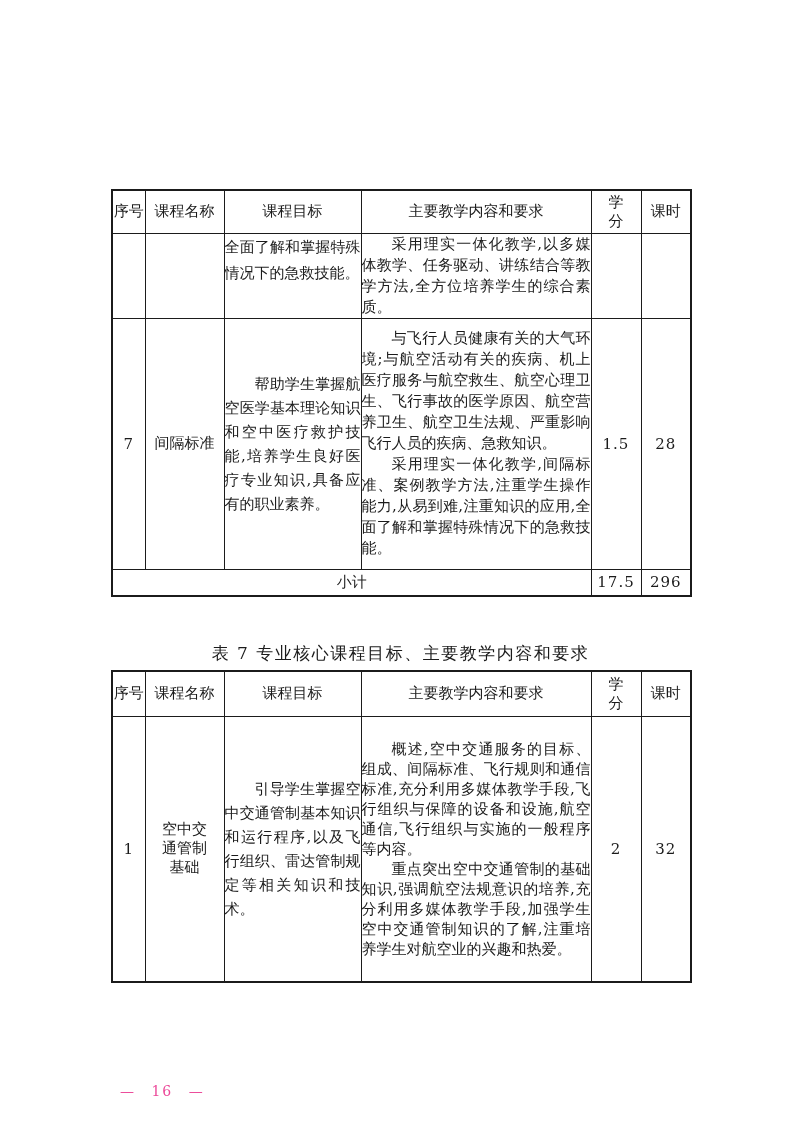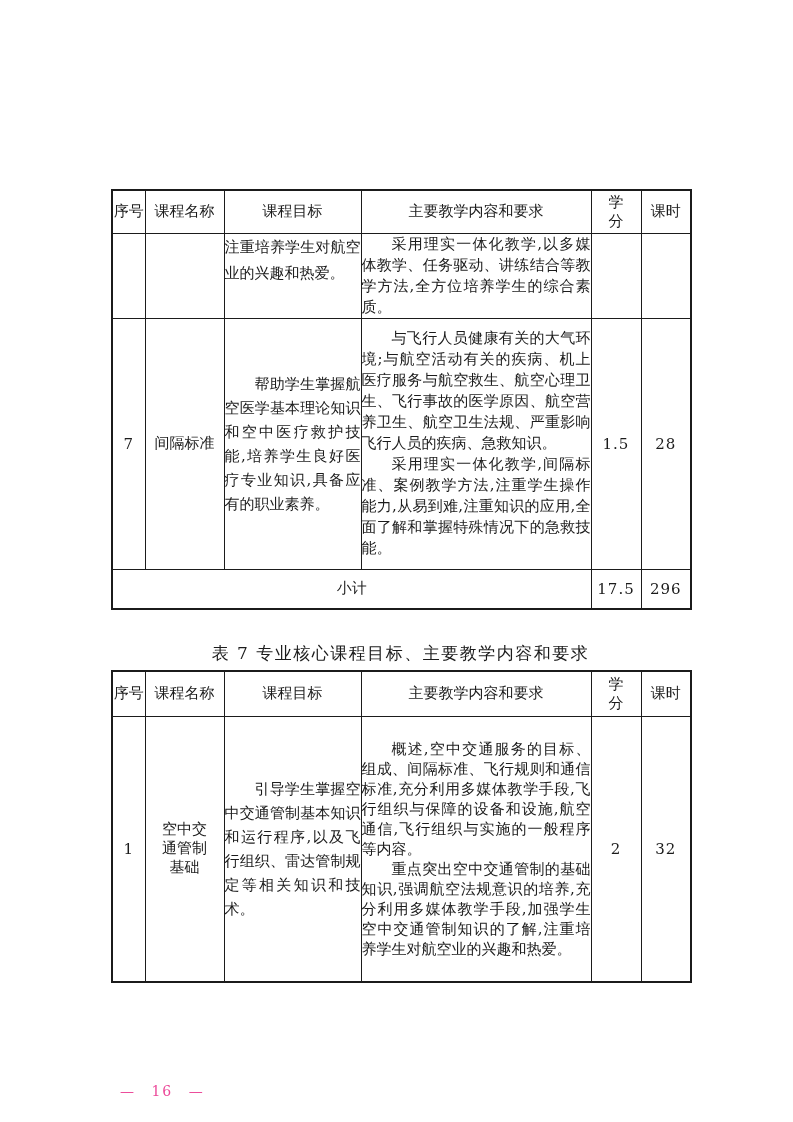--- a/index.html
+++ b/index.html
@@ -109,42 +109,42 @@
       <th>课程名称</th>
       <th>课程目标</th>
       <th>主要教学内容和要求</th>
       <th><span class="wrap2">学分</span></th>
       <th>课时</th>
     </tr>
     <tr style="height:81px">
       <td></td>
       <td></td>
       <td class="cell-obj" style="vertical-align:top">
-        <p style="line-height:26px">注重培养学生对航空业的兴趣和热爱。</p>
+        <p style="line-height:26px">全面了解和掌握特殊情况下的急救技能。</p>
       </td>
       <td class="cell-content" style="vertical-align:top">
         <p class="indent">采用理实一体化教学,以多媒体教学、任务驱动、讲练结合等教学方法,全方位培养学生的综合素质。</p>
       </td>
       <td></td>
       <td></td>
     </tr>
     <tr style="height:251px">
       <td class="num-cell">7</td>
       <td class="c-center">间隔标准</td>
       <td class="cell-obj">
         <p class="indent">帮助学生掌握航空医学基本理论知识和空中医疗救护技能,培养学生良好医疗专业知识,具备应有的职业素养。</p>
       </td>
       <td class="cell-content">
         <p class="indent">与飞行人员健康有关的大气环境;与航空活动有关的疾病、机上医疗服务与航空救生、航空心理卫生、飞行事故的医学原因、航空营养卫生、航空卫生法规、严重影响飞行人员的疾病、急救知识。</p>
         <p class="indent">采用理实一体化教学,间隔标准、案例教学方法,注重学生操作能力,从易到难,注重知识的应用,全面了解和掌握特殊情况下的急救技能。</p>
       </td>
       <td class="num-cell">1.5</td>
       <td class="num-cell">28</td>
     </tr>
-    <tr style="height:40px">
+    <tr style="height:27px">
       <td colspan="4" class="subtotal-cell">小计</td>
       <td class="num-cell">17.5</td>
       <td class="num-cell">296</td>
     </tr>
   </tbody>
     </table>
 
   <div class="table-title">表 7 专业核心课程目标、主要教学内容和要求</div>
 
   <table class="doc t2" id="table2">

